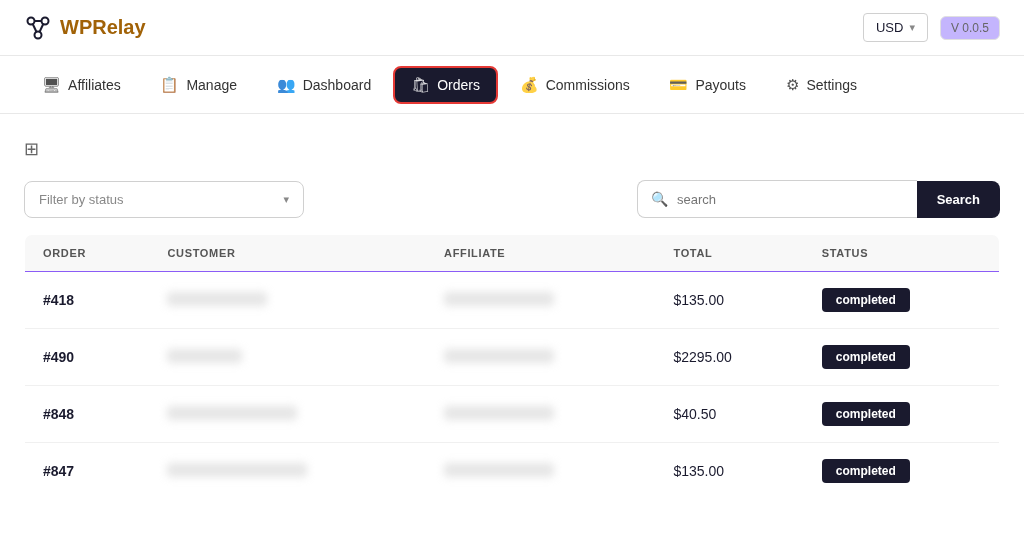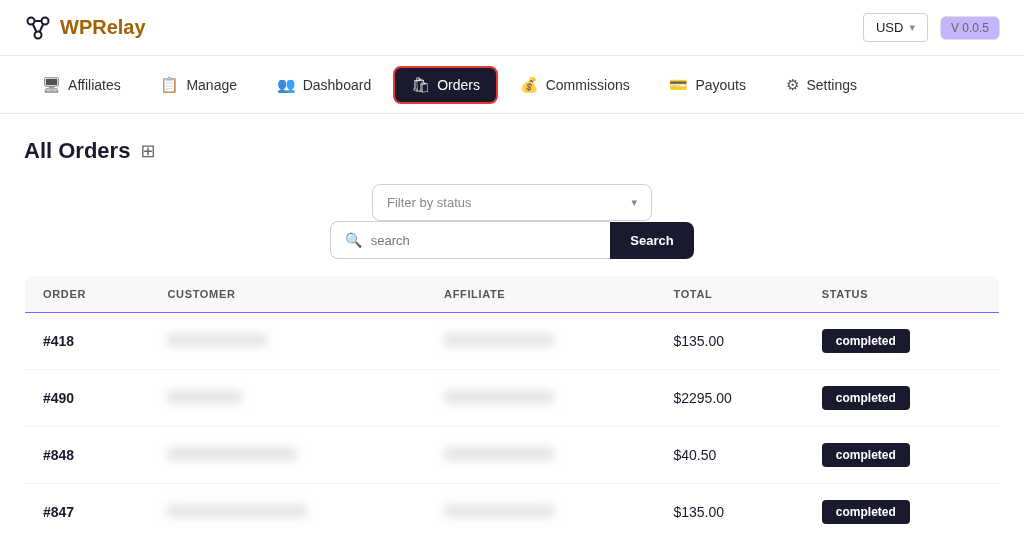--- a/index.html
+++ b/index.html
@@ -114,21 +114,20 @@
     .page-title-icon {
       font-size: 18px;
       color: #666;
     }
     
     .filters-row {
       display: flex;
       align-items: center;
       justify-content: space-between;
       margin-bottom: 16px;
-      flex-direction: column;
     }
     .filter-status {
       display: flex;
       align-items: center;
       justify-content: space-between;
       border: 1px solid #d0d0d0;
       border-radius: 8px;
       padding: 10px 14px;
       width: 280px;
       background: #fff;
@@ -276,21 +275,20 @@
       <span>Payouts</span>
     </div>
     <div class="nav-item">
       <span class="nav-icon">⚙</span>
       <span>Settings</span>
     </div>
   </nav>
 
   <div class="main">
     <div class="page-title-row">
-      <h1 class="page-title">All Orders</h1>
       <span class="page-title-icon">⊞</span>
     </div>
 
     <div class="filters-row">
       <div class="filter-status">
         <span>Filter by status</span>
         <span class="chevron-down">▾</span>
       </div>
       <div class="search-area">
         <div class="search-box">

